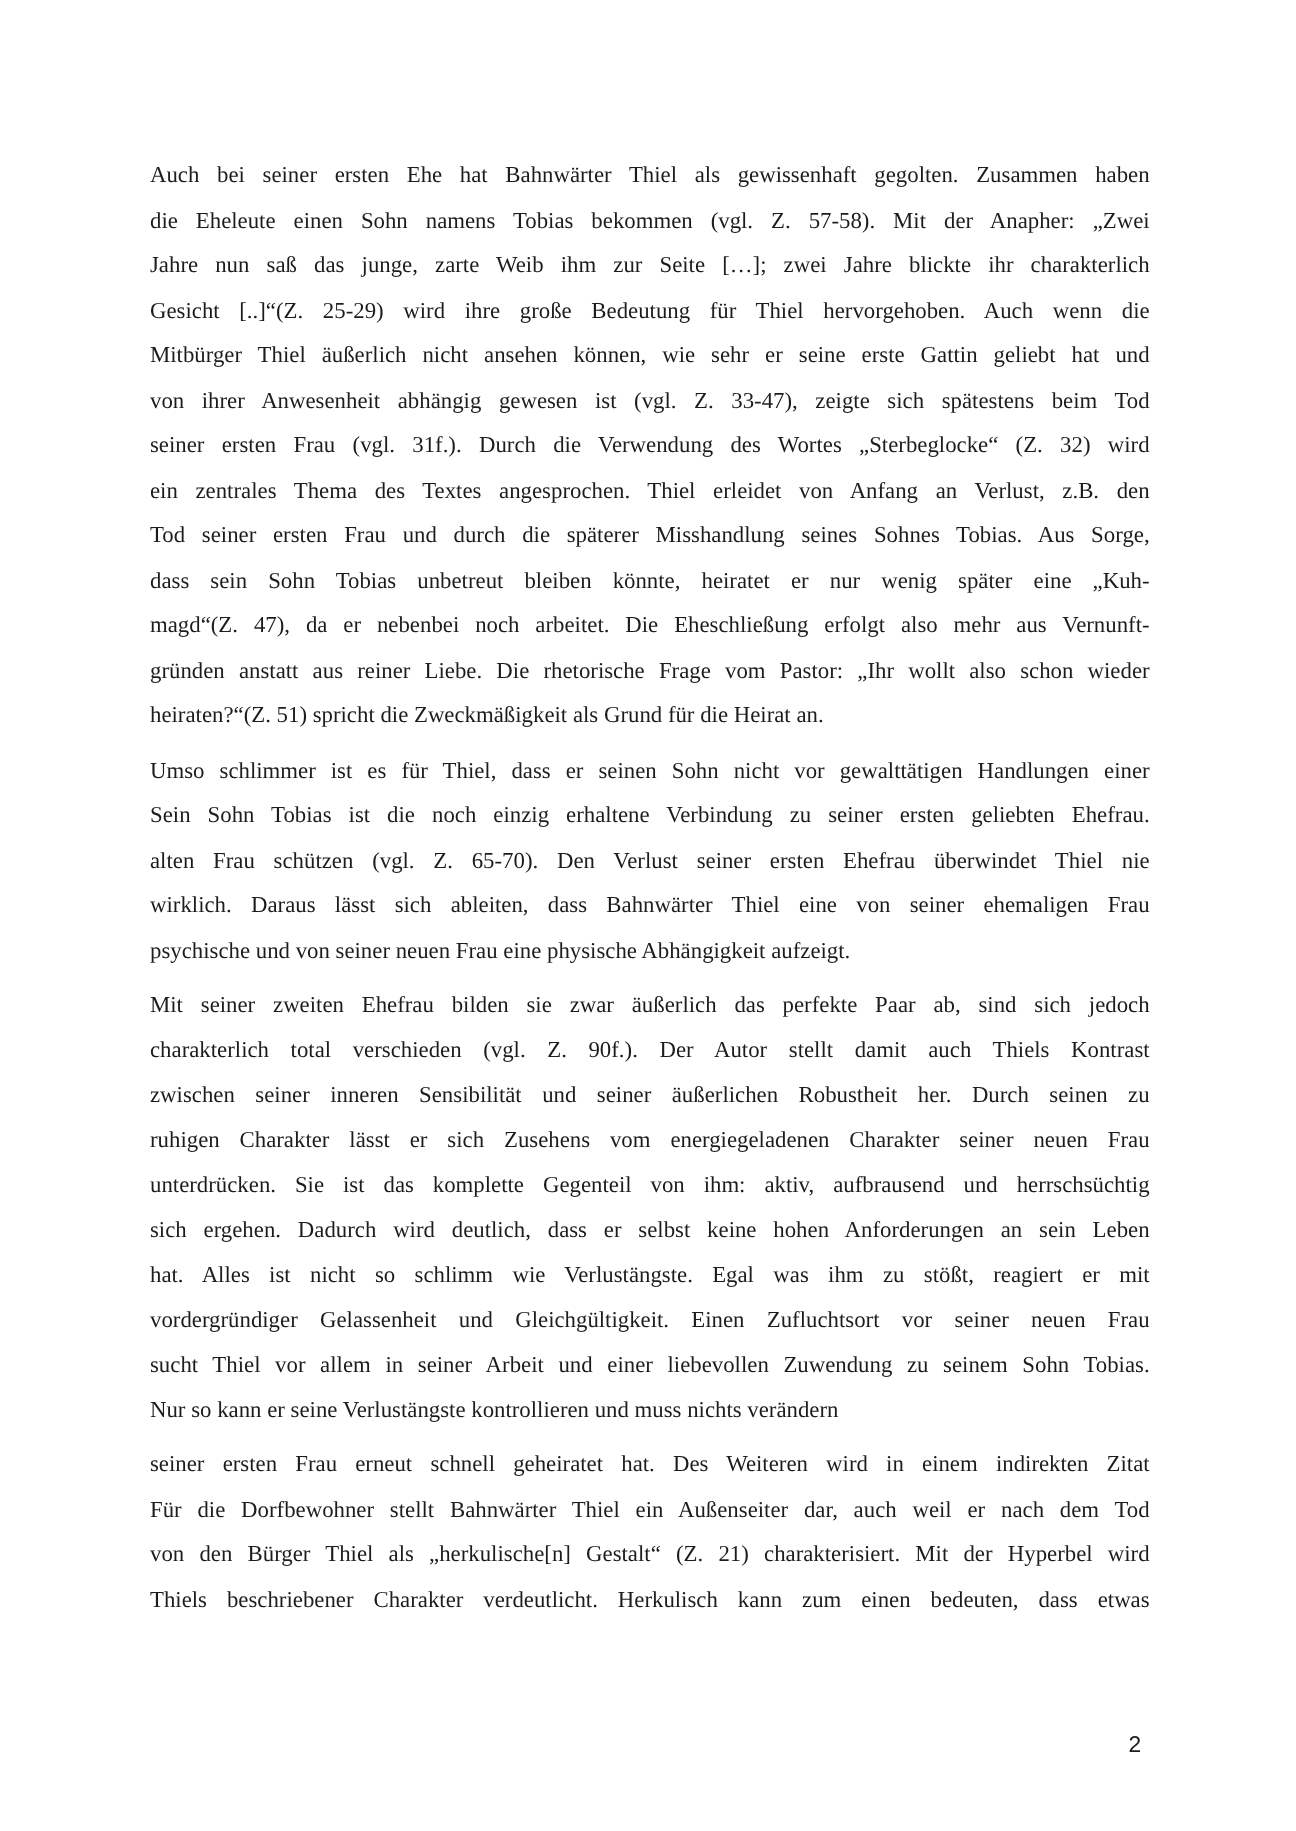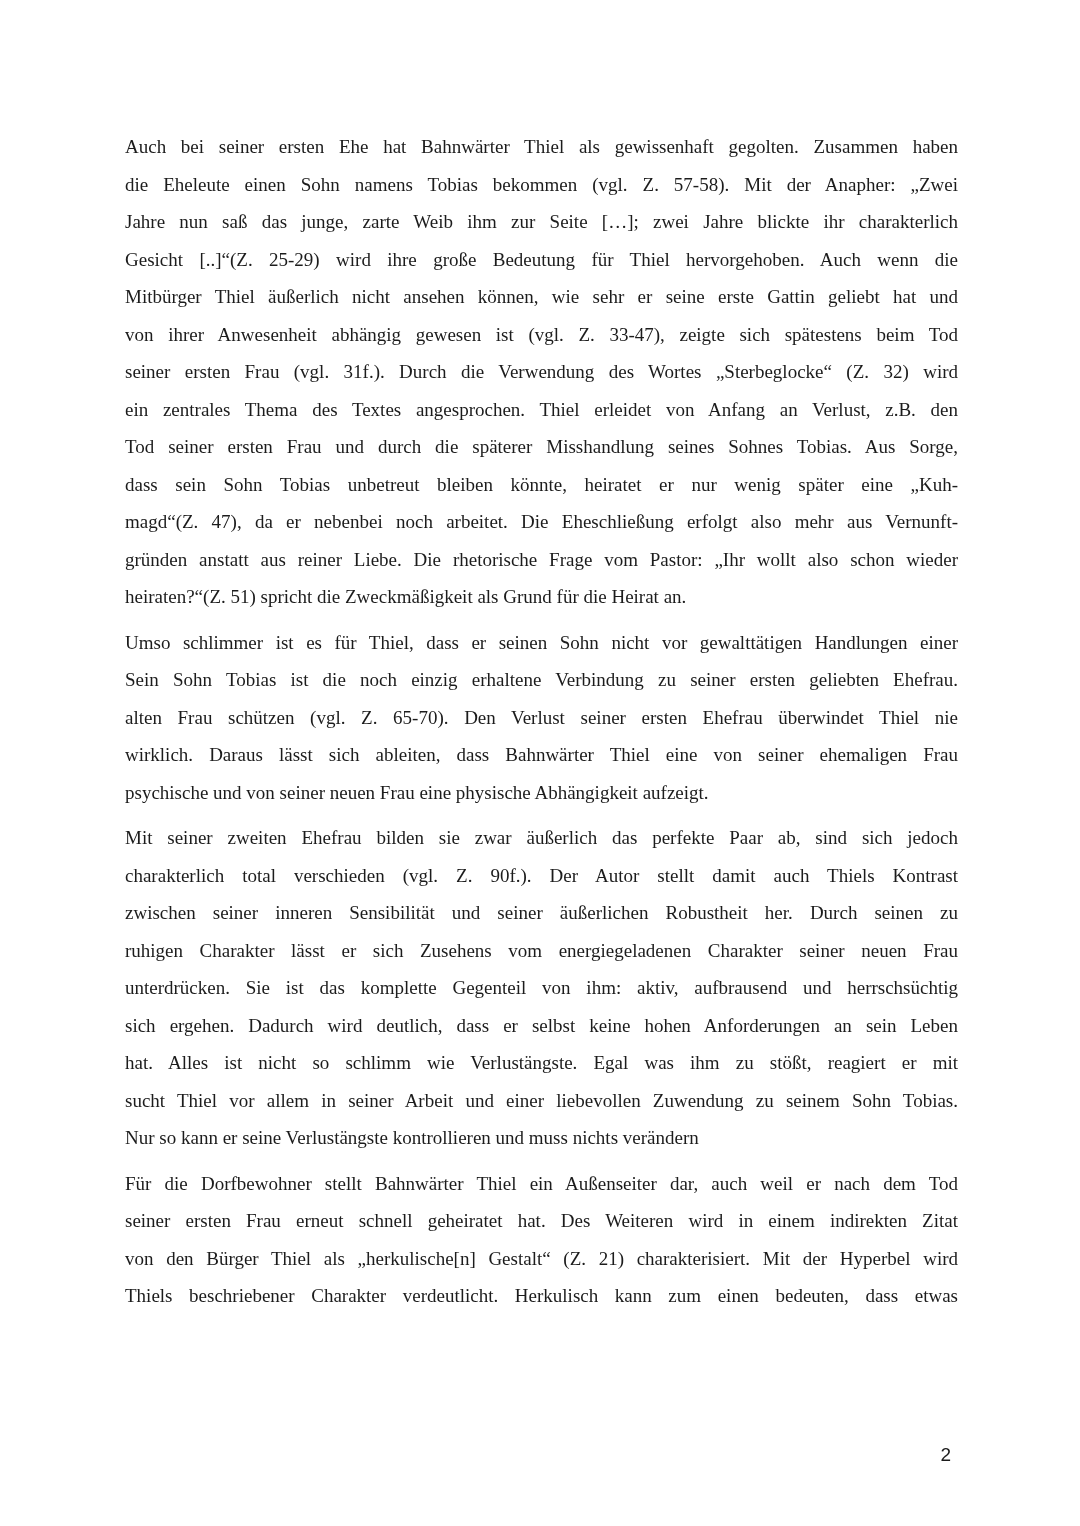--- a/index.html
+++ b/index.html
@@ -79,24 +79,25 @@
         <div class="text-line last-left">psychische und von seiner neuen Frau eine physische Abhängigkeit aufzeigt.</div>
       </div>
       <div class="paragraph">
         <div class="text-line">Mit seiner zweiten Ehefrau bilden sie zwar äußerlich das perfekte Paar ab, sind sich jedoch</div>
         <div class="text-line">charakterlich total verschieden (vgl. Z. 90f.). Der Autor stellt damit auch Thiels Kontrast</div>
         <div class="text-line">zwischen seiner inneren Sensibilität und seiner äußerlichen Robustheit her. Durch seinen zu</div>
         <div class="text-line">ruhigen Charakter lässt er sich Zusehens vom energiegeladenen Charakter seiner neuen Frau</div>
         <div class="text-line">unterdrücken. Sie ist das komplette Gegenteil von ihm: aktiv, aufbrausend und herrschsüchtig</div>
         <div class="text-line">sich ergehen. Dadurch wird deutlich, dass er selbst keine hohen Anforderungen an sein Leben</div>
         <div class="text-line">hat. Alles ist nicht so schlimm wie Verlustängste. Egal was ihm zu stößt, reagiert er mit</div>
+        <div class="text-line">vordergründiger Gelassenheit und Gleichgültigkeit. Einen Zufluchtsort vor seiner neuen Frau</div>
         <div class="text-line">sucht Thiel vor allem in seiner Arbeit und einer liebevollen Zuwendung zu seinem Sohn Tobias.</div>
         <div class="text-line last-left">Nur so kann er seine Verlustängste kontrollieren und muss nichts verändern</div>
       </div>
       <div class="paragraph">
+        <div class="text-line">seiner ersten Frau erneut schnell geheiratet hat. Des Weiteren wird in einem indirekten Zitat</div>
         <div class="text-line">Für die Dorfbewohner stellt Bahnwärter Thiel ein Außenseiter dar, auch weil er nach dem Tod</div>
-        <div class="text-line">seiner ersten Frau erneut schnell geheiratet hat. Des Weiteren wird in einem indirekten Zitat</div>
         <div class="text-line">von den Bürger Thiel als „herkulische[n] Gestalt“ (Z. 21) charakterisiert. Mit der Hyperbel wird</div>
         <div class="text-line">Thiels beschriebener Charakter verdeutlicht. Herkulisch kann zum einen bedeuten, dass etwas</div>
       </div>
     </div>
   <div class="page-number">2</div>
 </div>
 
 </body></html>

